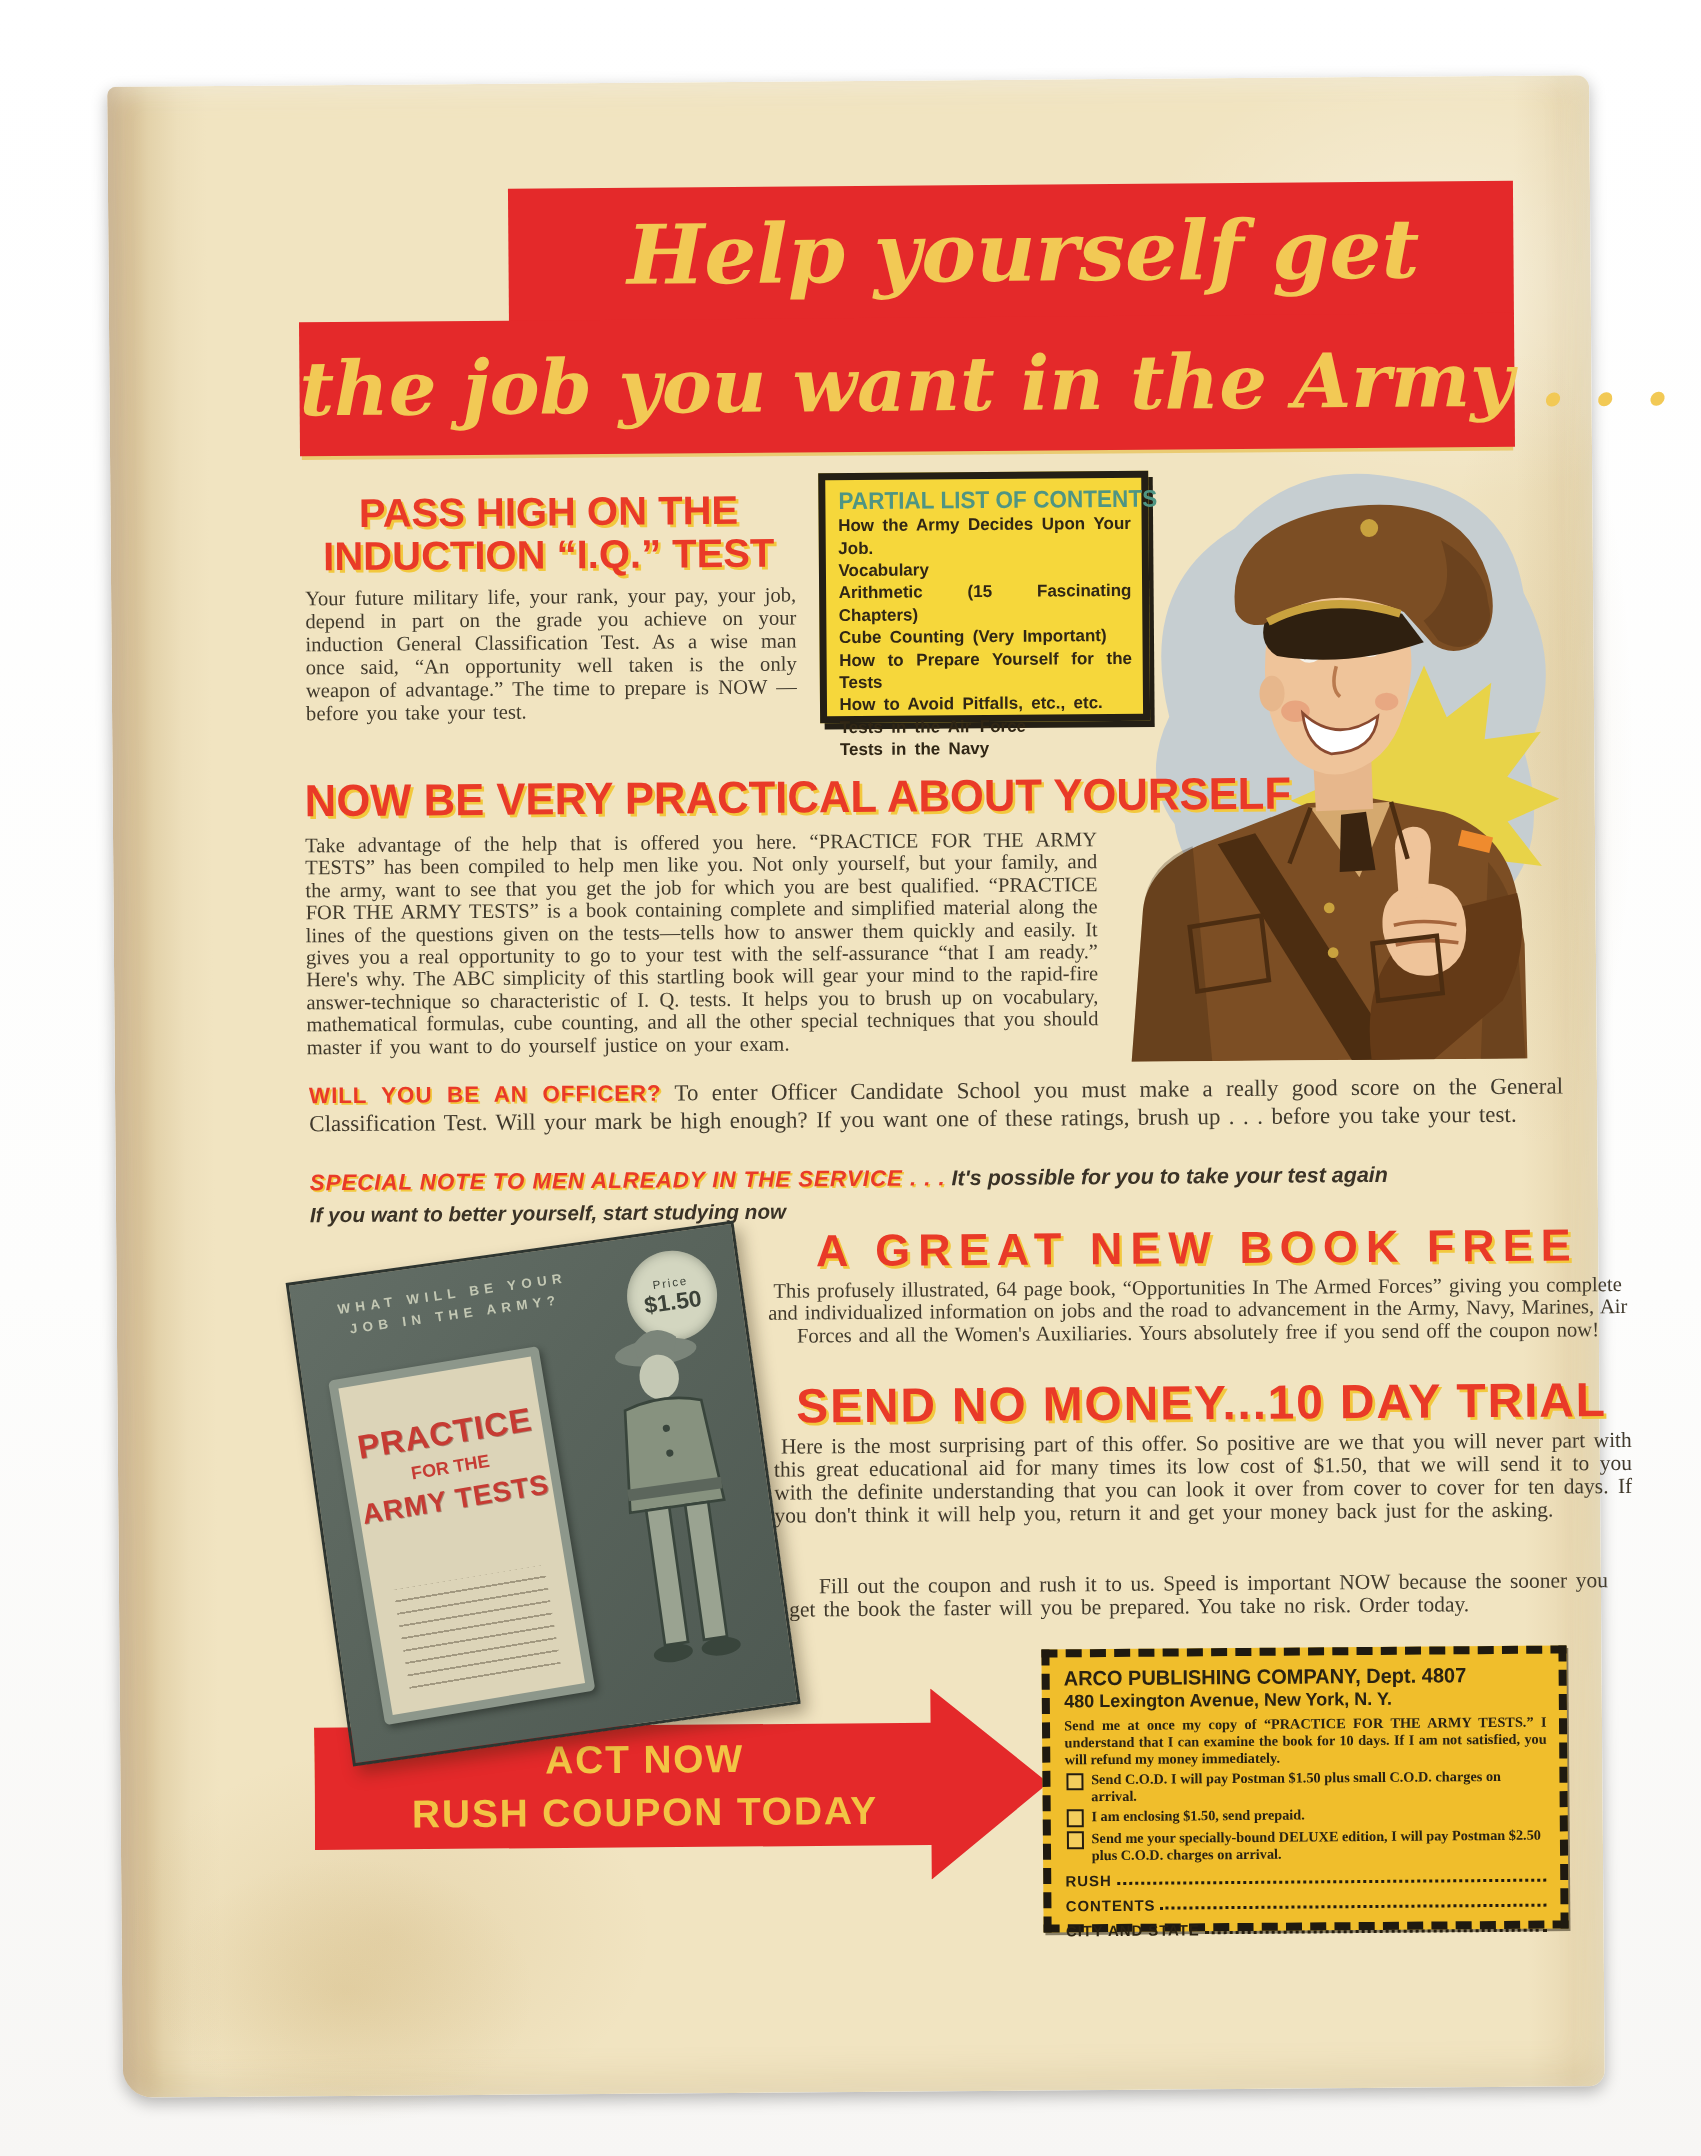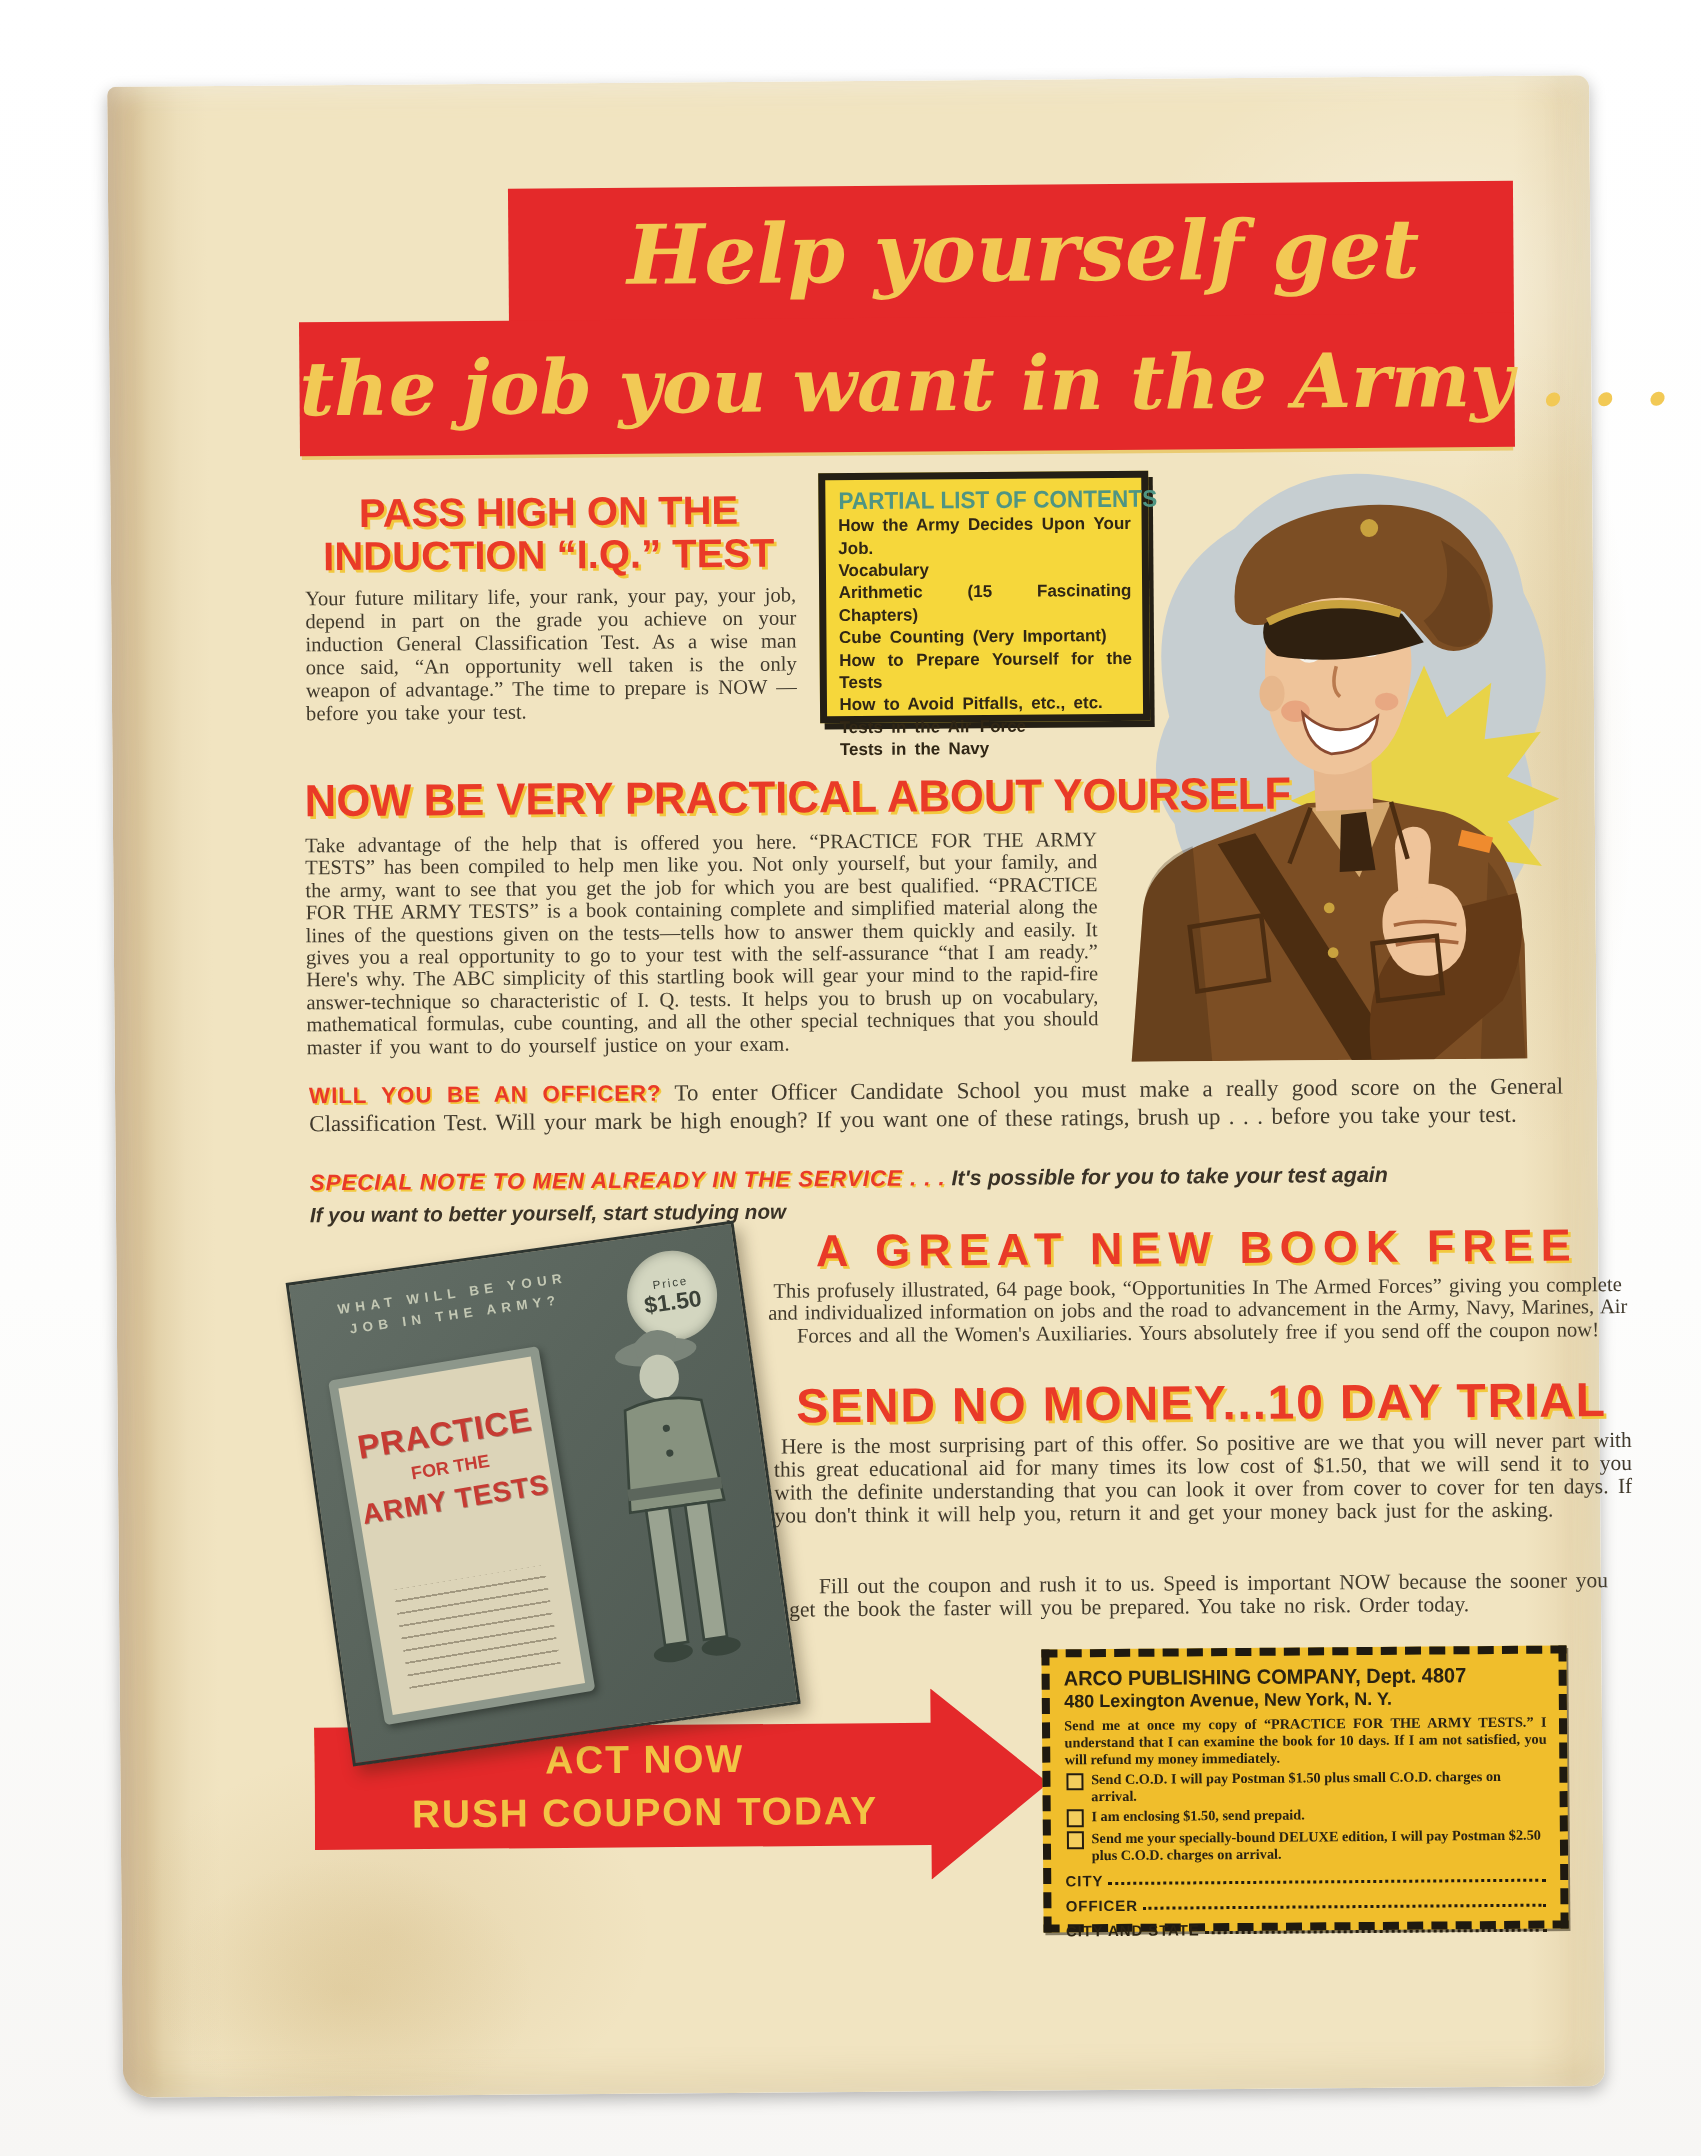--- a/index.html
+++ b/index.html
@@ -254,25 +254,25 @@
     </div>
     <div class="opt">
       <span class="cb"></span>
       <span>I am enclosing $1.50, send prepaid.</span>
     </div>
     <div class="opt">
       <span class="cb"></span>
       <span>Send me your specially-bound DELUXE edition, I will pay Postman $2.50 plus C.O.D. charges on arrival.</span>
     </div>
     <div class="field-row">
-      <span>CITY</span>
+      <span>RUSH</span>
       <span class="dots"></span>
     </div>
     <div class="field-row">
-      <span>OFFICER</span>
+      <span>CONTENTS</span>
       <span class="dots"></span>
     </div>
     <div class="field-row">
       <span>CITY AND STATE</span>
       <span class="dots"></span>
     </div>
   </div>
 
 </div>
 

